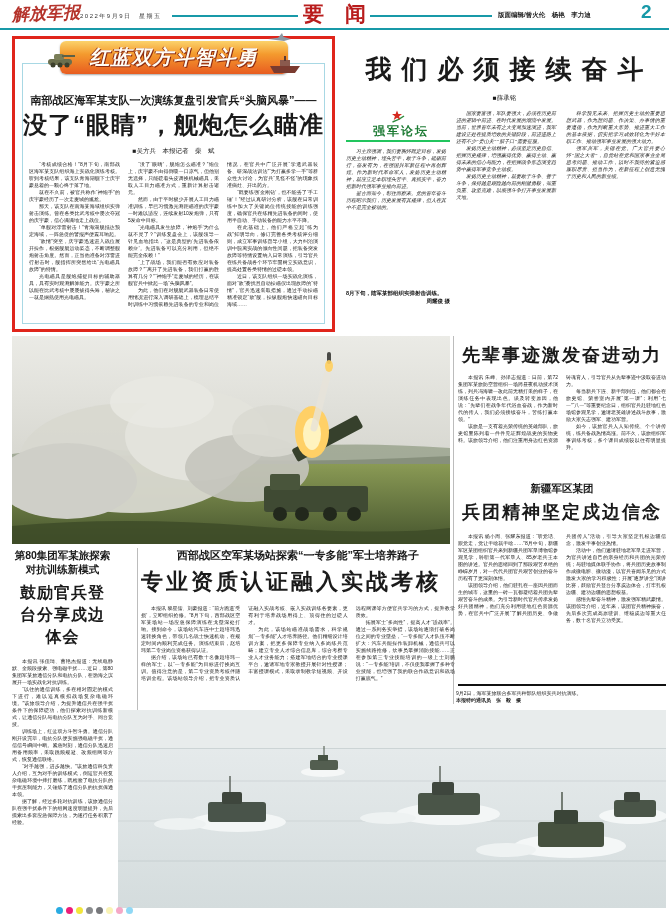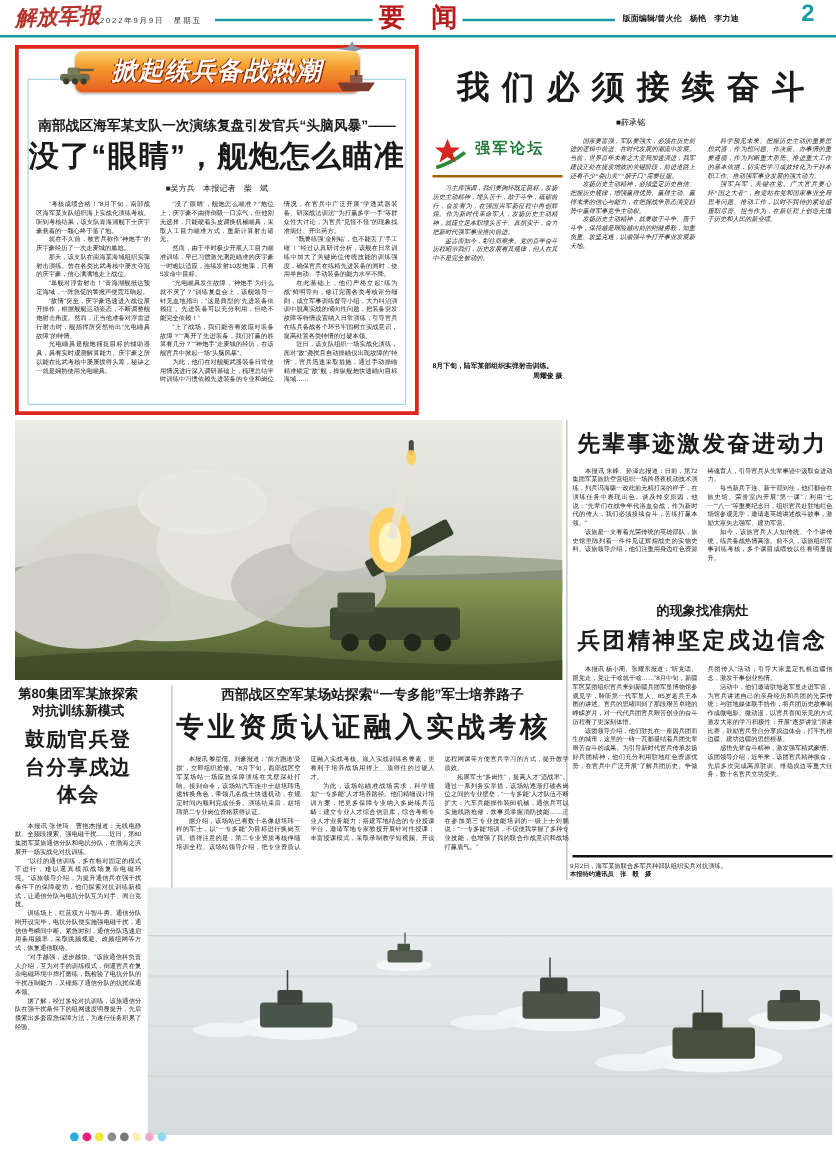--- a/index.html
+++ b/index.html
@@ -34,22 +34,22 @@
   .lead-headline{position:absolute;left:0;top:70px;width:100%;text-align:center;font-weight:bold;
                  font-size:24px;letter-spacing:1px;}
   .lead-byline{position:absolute;left:0;top:108px;width:100%;text-align:center;font-size:6.5px;color:#222;}
   .lead-body{position:absolute;left:14px;top:122px;width:289px;height:166px;}
 
   
   .forum{left:340px;top:36px;width:329px;height:296px;}
   .forum-headline{position:absolute;left:0;top:16px;width:100%;text-align:center;font-weight:bold;
                   font-size:26px;letter-spacing:10px;text-indent:10px;}
   .forum-byline{position:absolute;left:0;top:58px;width:100%;text-align:center;font-size:6.5px;}
-  .forum-logo{position:absolute;left:6px;top:74px;width:104px;height:30px;display:flex;
-              border-bottom:2px solid #a16207;}
+  .forum-logo{position:absolute;left:6px;top:74px;width:104px;height:30px;display:flex;align-items:center;
+              border-bottom:2px solid #22c55e;flex-direction:column;}
   .forum-logo-label{font-size:12px;font-weight:bold;color:#1c7a33;letter-spacing:2px;margin-left:6px;}
   .forum-col{position:absolute;width:100px;}
   .photo-caption-sm{font-size:5.5px;line-height:7.5px;font-weight:bold;color:#111;text-align:justify;}
   .credit-line{text-align:right;font-weight:bold;}
 
   
   .kicker-sm{width:100%;text-align:center;font-weight:bold;font-size:10.5px;}
   .headline-md{width:100%;text-align:center;font-weight:bold;font-size:18px;letter-spacing:2px;}
   .headline-bottom-left{width:100%;text-align:center;font-weight:bold;font-size:16px;letter-spacing:1px;line-height:22px;}
   .headline-mid-bottom{width:100%;text-align:left;font-weight:bold;font-size:22px;letter-spacing:3px;}
@@ -71,21 +71,21 @@
   <div class="abs section-title">要　闻</div>
   <div class="abs hdr-rule" style="left:370px;top:15px;width:122px;"></div>
   <div class="abs editors">版面编辑/曾火伦　杨艳　李力迪</div>
   <div class="abs pagenum">2</div>
   <div class="abs hdr-bottom"></div>
 
   <div class="abs red-box">
     <div class="inner-box"></div>
 
     <div class="banner">
-      <span class="banner-text">掀起练兵备战热潮</span>
+      <span class="banner-text">红蓝双方斗智斗勇</span>
       <svg style="position:absolute;left:-16px;top:10px;" width="32" height="17" viewBox="0 0 32 17">
         <rect x="4" y="8" width="24" height="6" rx="3" fill="#6b6f4e"></rect>
         <rect x="10" y="3" width="10" height="6" rx="2" fill="#7a7e58"></rect>
         <rect x="18" y="4" width="13" height="2" fill="#5d6146"></rect>
         <circle cx="9" cy="14" r="2.5" fill="#3c3f2c"></circle>
           <circle cx="16" cy="14" r="2.5" fill="#3c3f2c"></circle>
           <circle cx="23" cy="14" r="2.5" fill="#3c3f2c"></circle>
       </svg>
       <svg style="position:absolute;right:-14px;bottom:0;" width="34" height="18" viewBox="0 0 34 18">
         <polygon points="2,10 32,10 27,17 6,17" fill="#7a3b30"></polygon>
@@ -199,21 +199,21 @@
     <div class="headline-md" style="margin-top:3px;">先辈事迹激发奋进动力</div>
     <div class="body-text cols-2" style="margin-top:7px;height:82px;">
         <p>本报讯 朱峰、孙泽志报道：日前，第72集团军某旅防空营组织一场跨昼夜机动技术演练，列兵冯海啸一改此前无精打采的样子，在演练任务中表现出色。谈及转变原因，他说：“先辈们在战争年代浴血奋战，作为新时代的传人，我们必须接续奋斗，苦练打赢本领。”</p>
         <p>该旅是一支有着光荣传统的英雄部队，旅史馆里陈列着一件件见证辉煌战史的实物史料。该旅领导介绍，他们注重用身边红色资源铸魂育人，引导官兵从先辈事迹中汲取奋进动力。</p>
         <p>每当新兵下连、新干部到任，他们都会在旅史馆、荣誉室内开展“第一课”；利用“七一”“八一”等重要纪念日，组织官兵赴驻地红色场馆参观见学，邀请老英雄讲述战斗故事，激励大家矢志强军、建功军营。</p>
         <p>如今，该旅官兵人人知传统、个个讲传统，练兵备战热情高涨。前不久，该旅组织军事训练考核，多个课目成绩较以往有明显提升。</p>
       </div>
   </div>
 
   <div class="abs" style="left:458px;top:478px;width:208px;">
-    <div class="kicker-sm" style="margin-top:4px;">的现象找准病灶</div>
+    <div class="kicker-sm" style="margin-top:4px;">新疆军区某团</div>
     <div class="headline-md" style="margin-top:4px;">兵团精神坚定戍边信念</div>
     <div class="body-text cols-2" style="margin-top:9px;height:146px;">
         <p>本报讯 杨小周、张耀东报道：“听党话、跟党走，党让干啥就干啥……”8月中旬，新疆军区某团组织官兵来到新疆兵团军垦博物馆参观见学，聆听第一代军垦人、85岁老兵王本图的讲述。官兵的思绪回到了那段艰苦卓绝的峥嵘岁月，对一代代兵团官兵艰苦创业的奋斗历程有了更深刻体悟。</p>
         <p>该团领导介绍，他们驻扎在一座因兵团而生的城市，这里的一砖一瓦都凝结着兵团先辈艰苦奋斗的成果。为引导新时代官兵传承发扬好兵团精神，他们充分利用驻地红色资源优势，在官兵中广泛开展“了解兵团历史、争做兵团传人”活动，引导大家坚定扎根边疆信念，激发干事创业热情。</p>
         <p>活动中，他们邀请驻地老军垦走进军营，为官兵讲述自己的亲身经历和兵团的光荣传统；与驻地媒体联手协作，将兵团历史故事制作成微电影、微动漫，以官兵喜闻乐见的方式激发大家的学习积极性；开展“逐梦讲堂”演讲比赛，鼓励官兵登台分享戍边体会，打牢扎根边疆、建功边疆的思想根基。</p>
         <p>感悟先辈奋斗精神，激发强军精武豪情。该团领导介绍，近年来，该团官兵精神振奋，先后多次完成高原驻训、维稳戍边等重大任务，数十名官兵立功受奖。</p>
       </div>
   </div>
   <div class="abs dark-rule" style="left:458px;top:684px;width:208px;height:2px;"></div>
 

